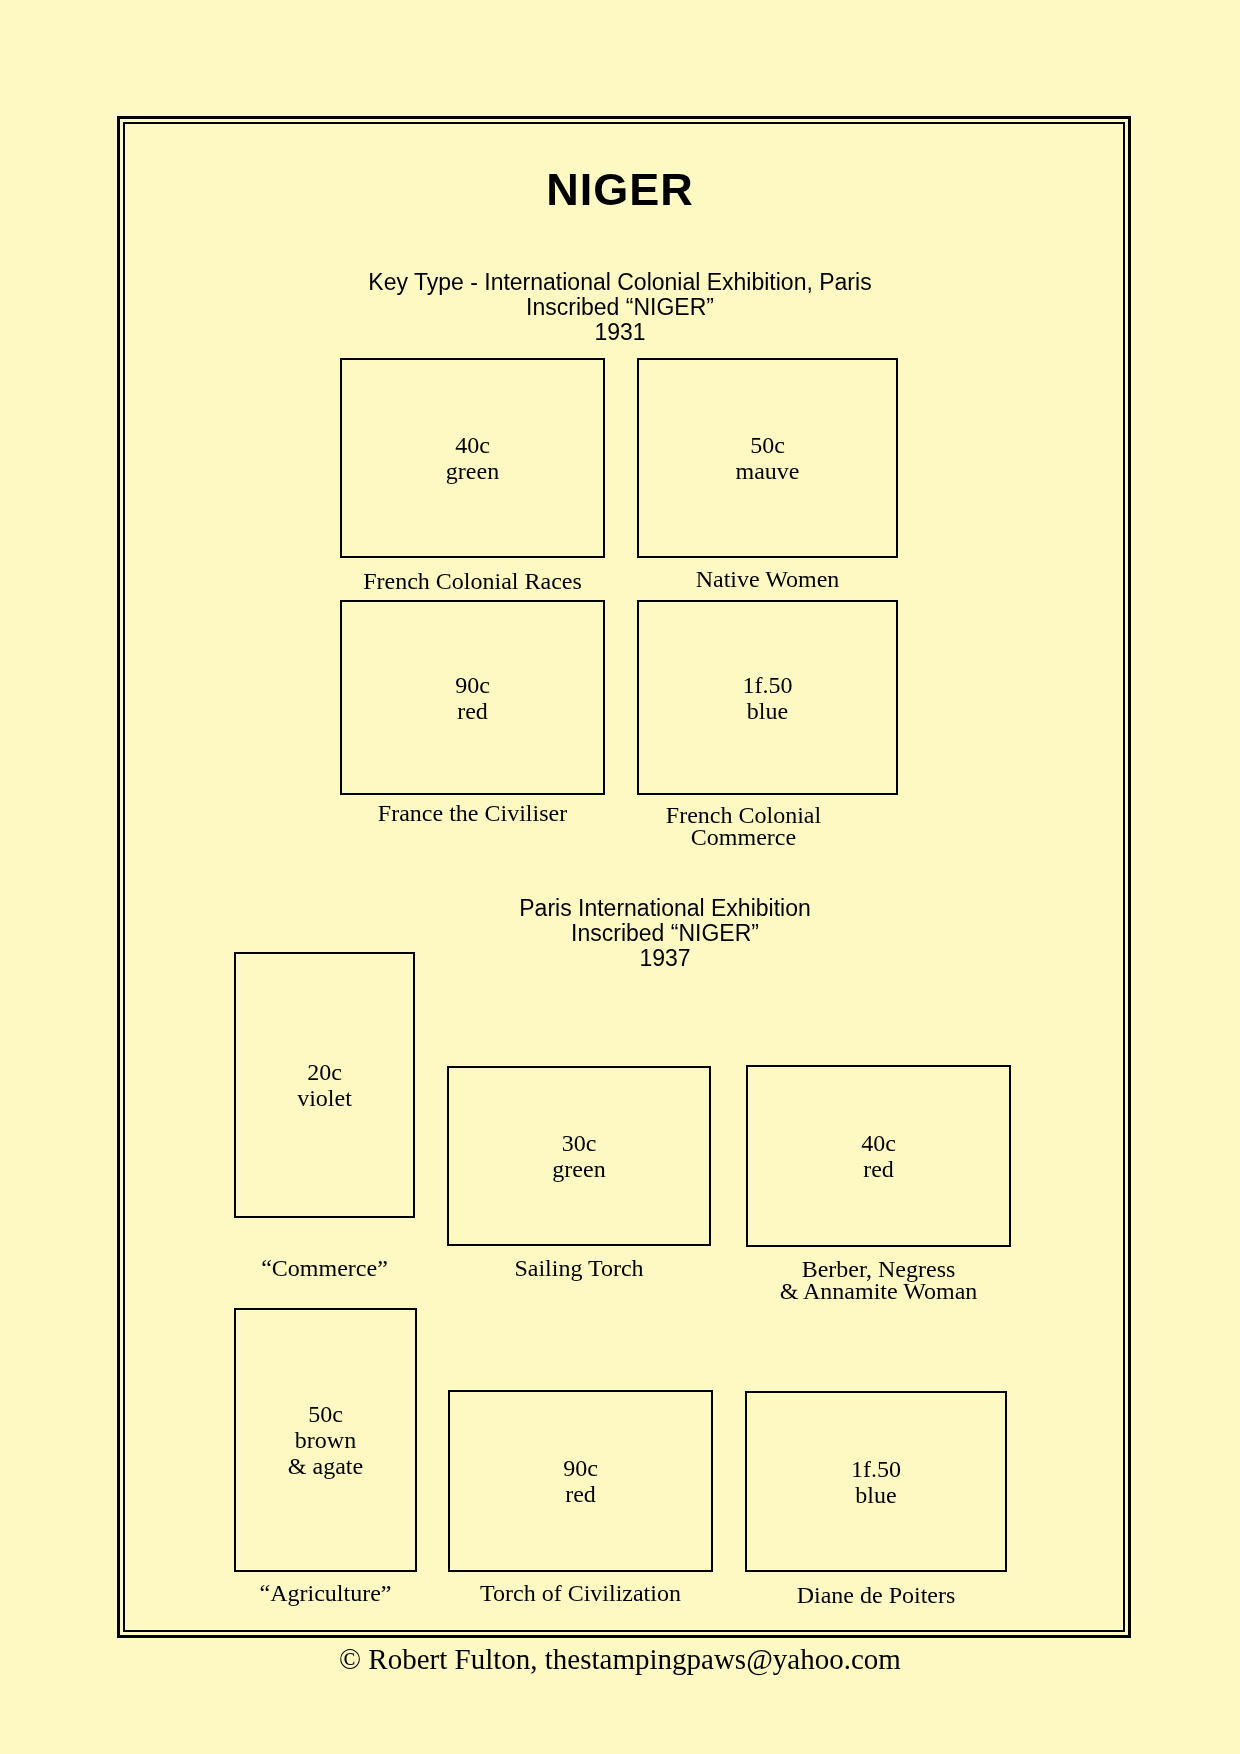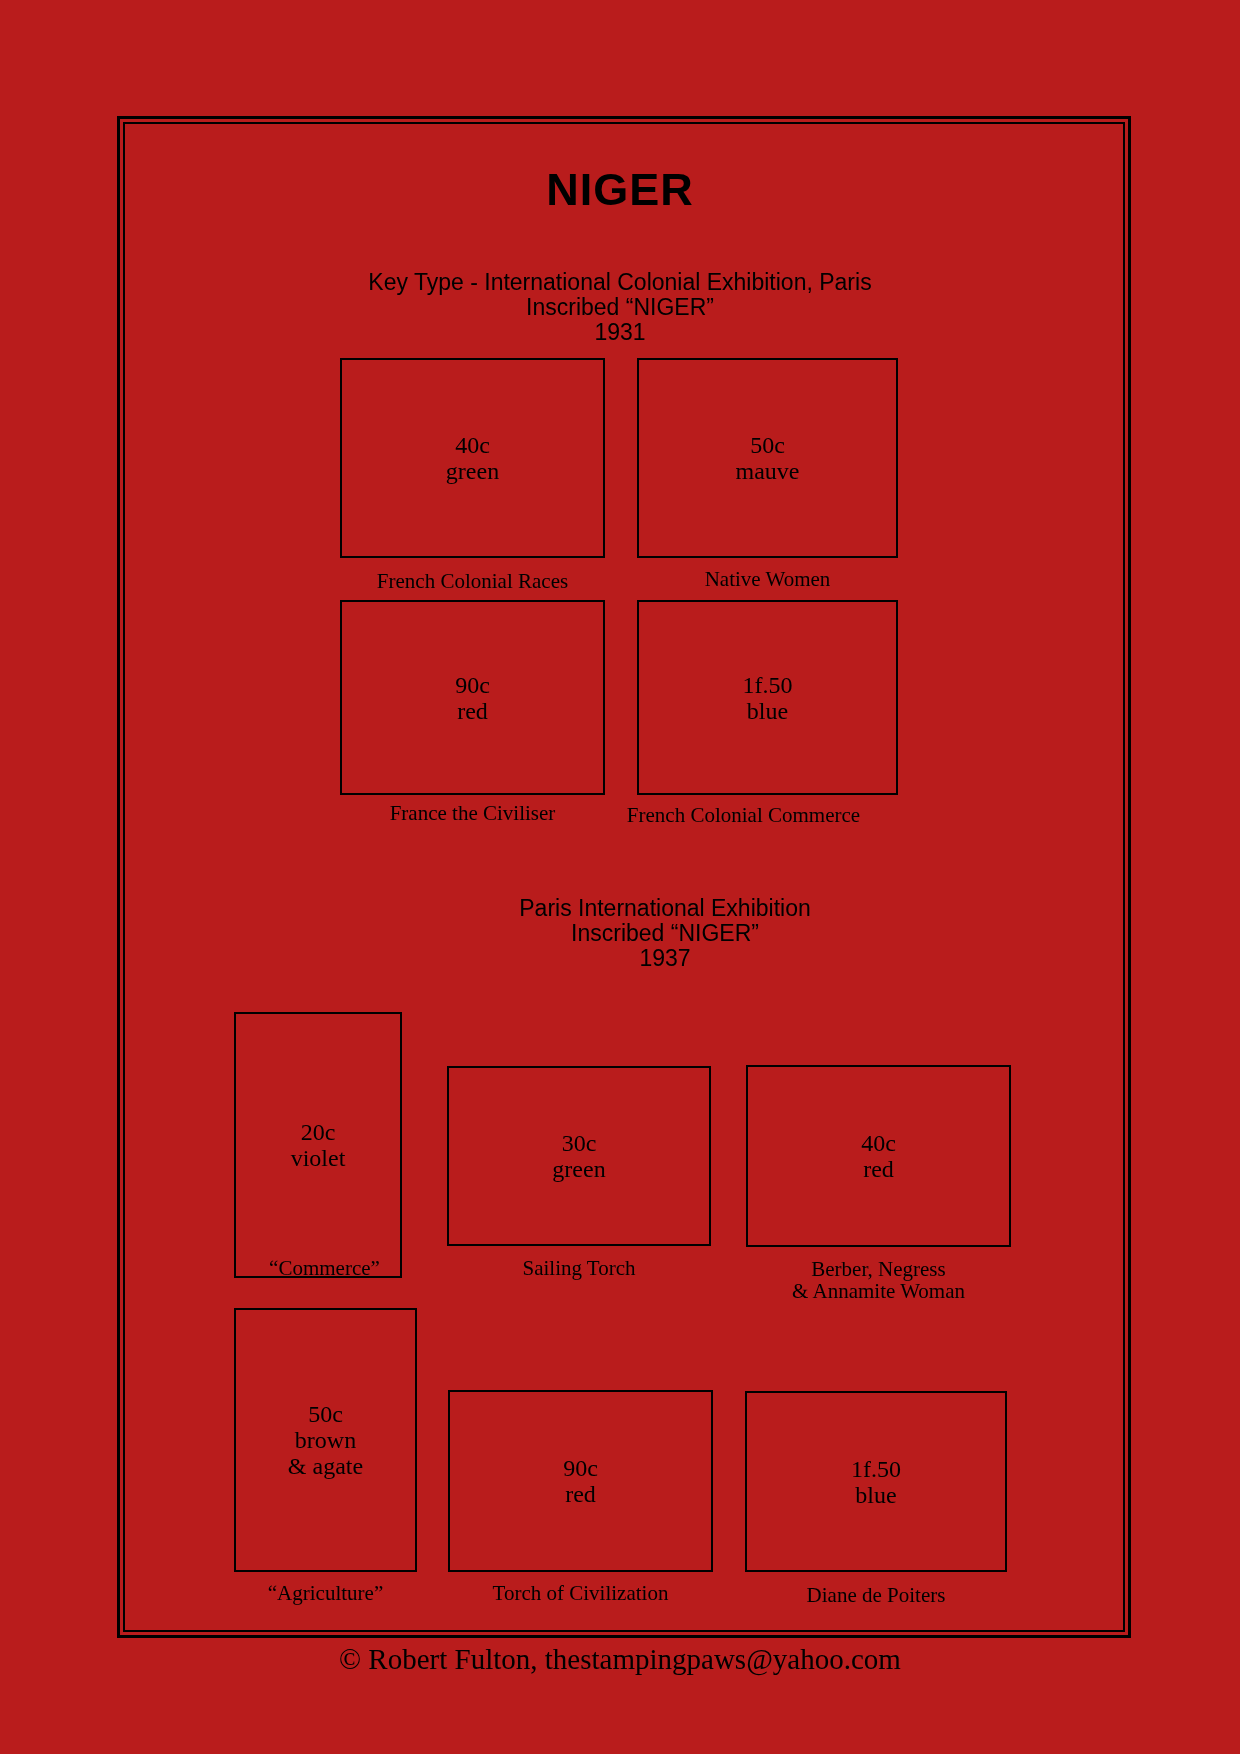--- a/index.html
+++ b/index.html
@@ -1,19 +1,19 @@
 <!DOCTYPE html>
 <html><head>
 <meta charset="utf-8">
 <style>
   html,body { margin:0; padding:0; background:#fff; }
   .page {
     position:relative;
     width:1240px; height:1754px;
-    background:#b91c1c;
+    background:#fef9c3;
     color:#000;
     font-family:"Liberation Serif", serif;
     overflow:hidden;
   }
   
   .frame {
     position:absolute;
     left:117px; top:116px;
     width:1008px; height:1516px;
     border:3px solid #000;
@@ -49,21 +49,21 @@
     align-items:center;
     justify-content:center;
     text-align:center;
     font-size:24px;
     line-height:26px;
   }
   .stamp-text .line { display:block; }
   .caption {
     position:absolute;
     text-align:center;
-    font-size:21px;
+    font-size:24px;
     line-height:22px;
   }
   .caption .line { display:block; }
   .footer {
     position:absolute;
     left:0; width:1240px; top:1643px;
     text-align:center;
     font-size:29px;
   }
 </style>
@@ -123,21 +123,21 @@
   <div class="caption" style="left:613px;top:804px;width:261px;">
     <span class="line">French Colonial Commerce</span>
   </div>
 
   <div class="sec-heading" style="top:896px;margin-left:45px;">
     <span class="hline">Paris International Exhibition</span>
     <span class="hline">Inscribed “NIGER”</span>
     <span class="hline">1937</span>
   </div>
 
-  <div class="stampbox" style="left:234px;top:1012px;width:168px;height:266px;">
+  <div class="stampbox" style="left:234px;top:952px;width:181px;height:266px;">
     <div class="stamp-text">
       <span class="line">20c</span>
       <span class="line">violet</span>
     </div>
   </div>
   <div class="caption" style="left:234px;top:1257px;width:181px;">
     <span class="line">“Commerce”</span>
   </div>
 
   <div class="stampbox" style="left:447px;top:1066px;width:264px;height:180px;">

